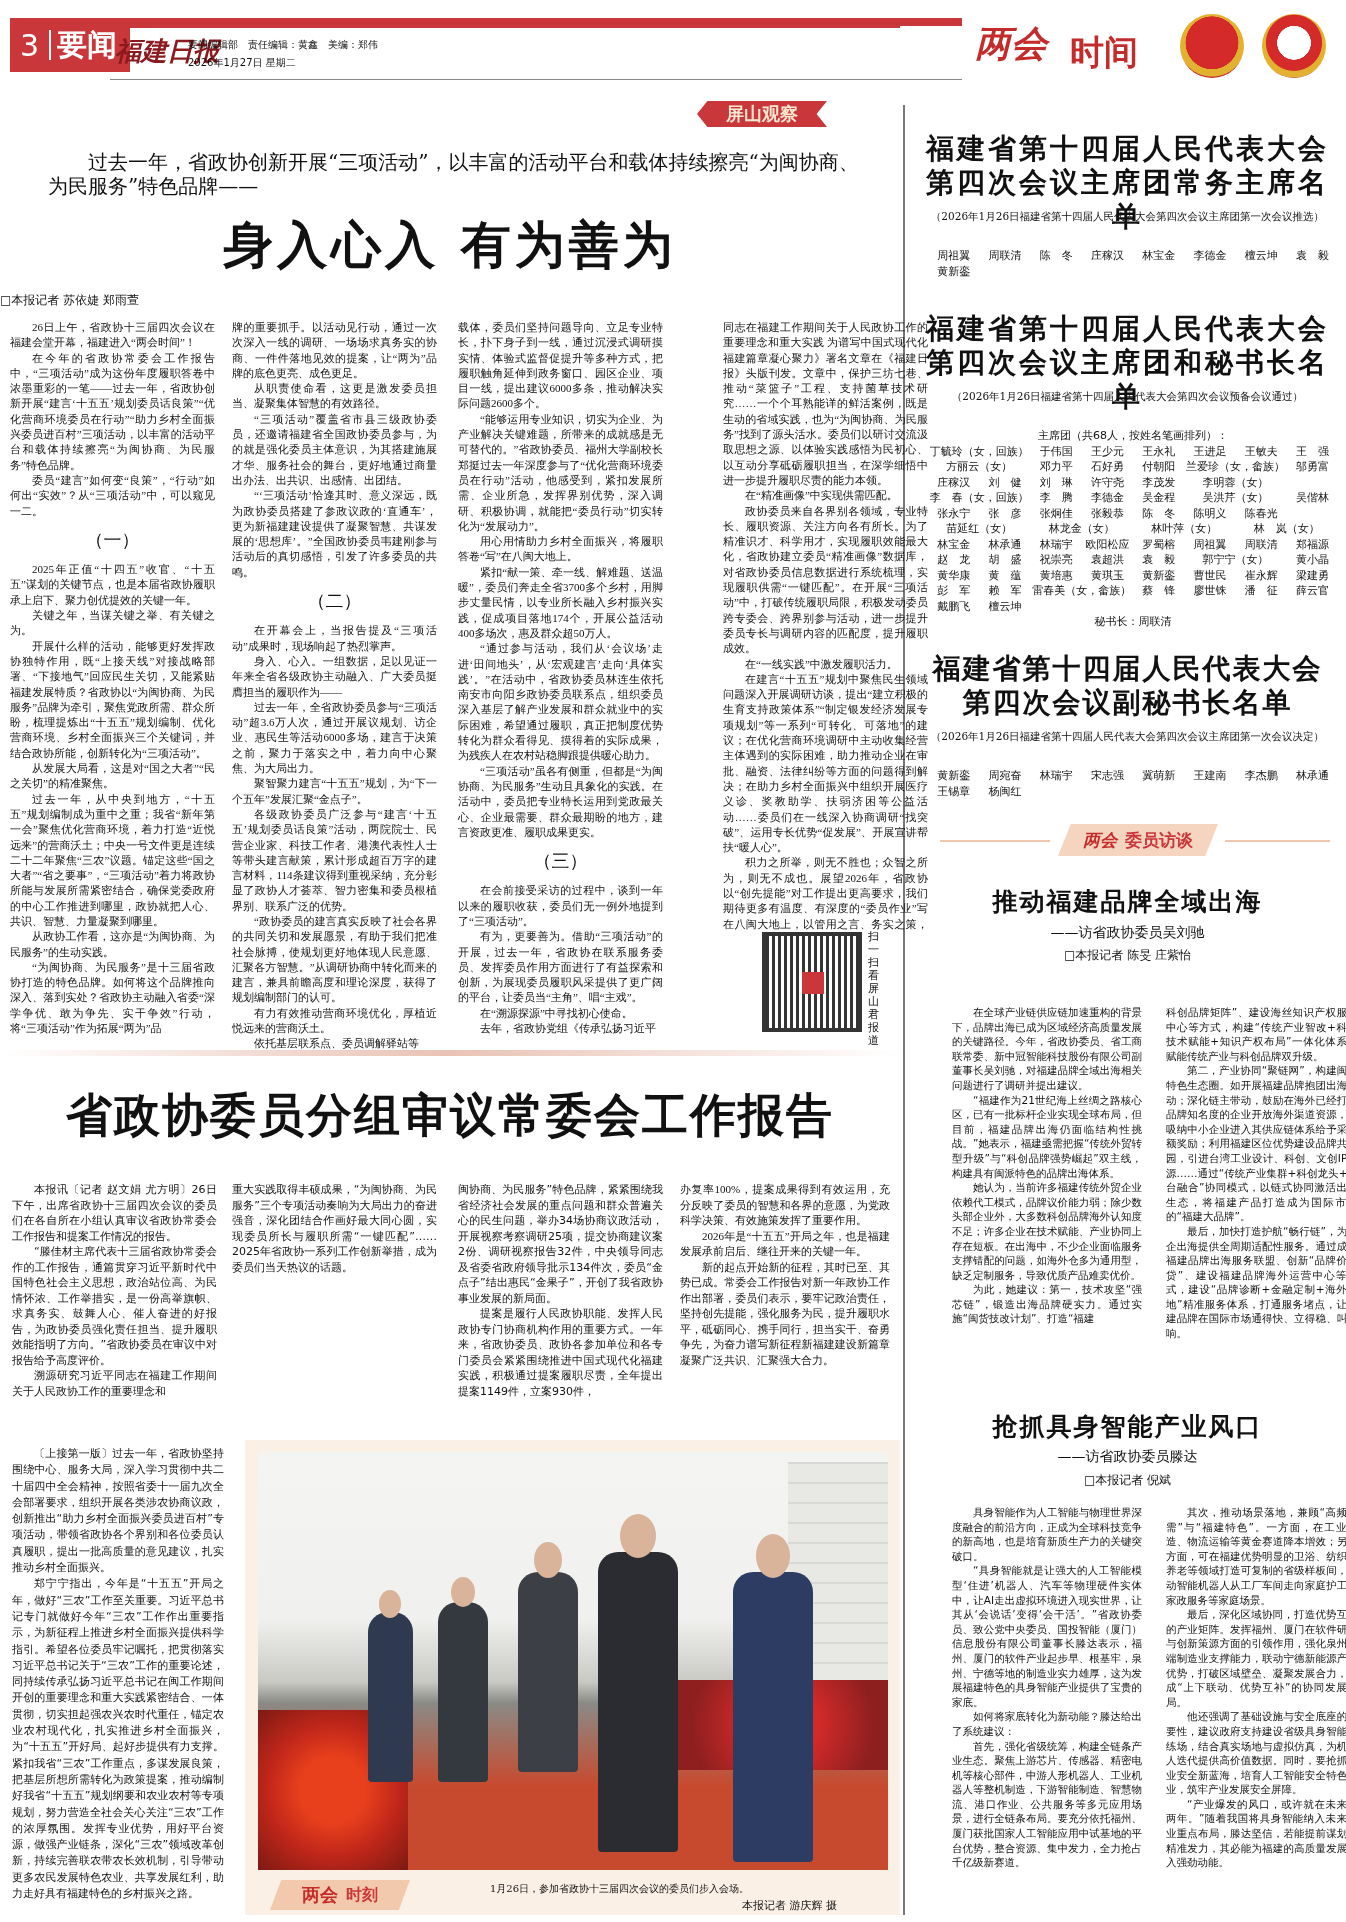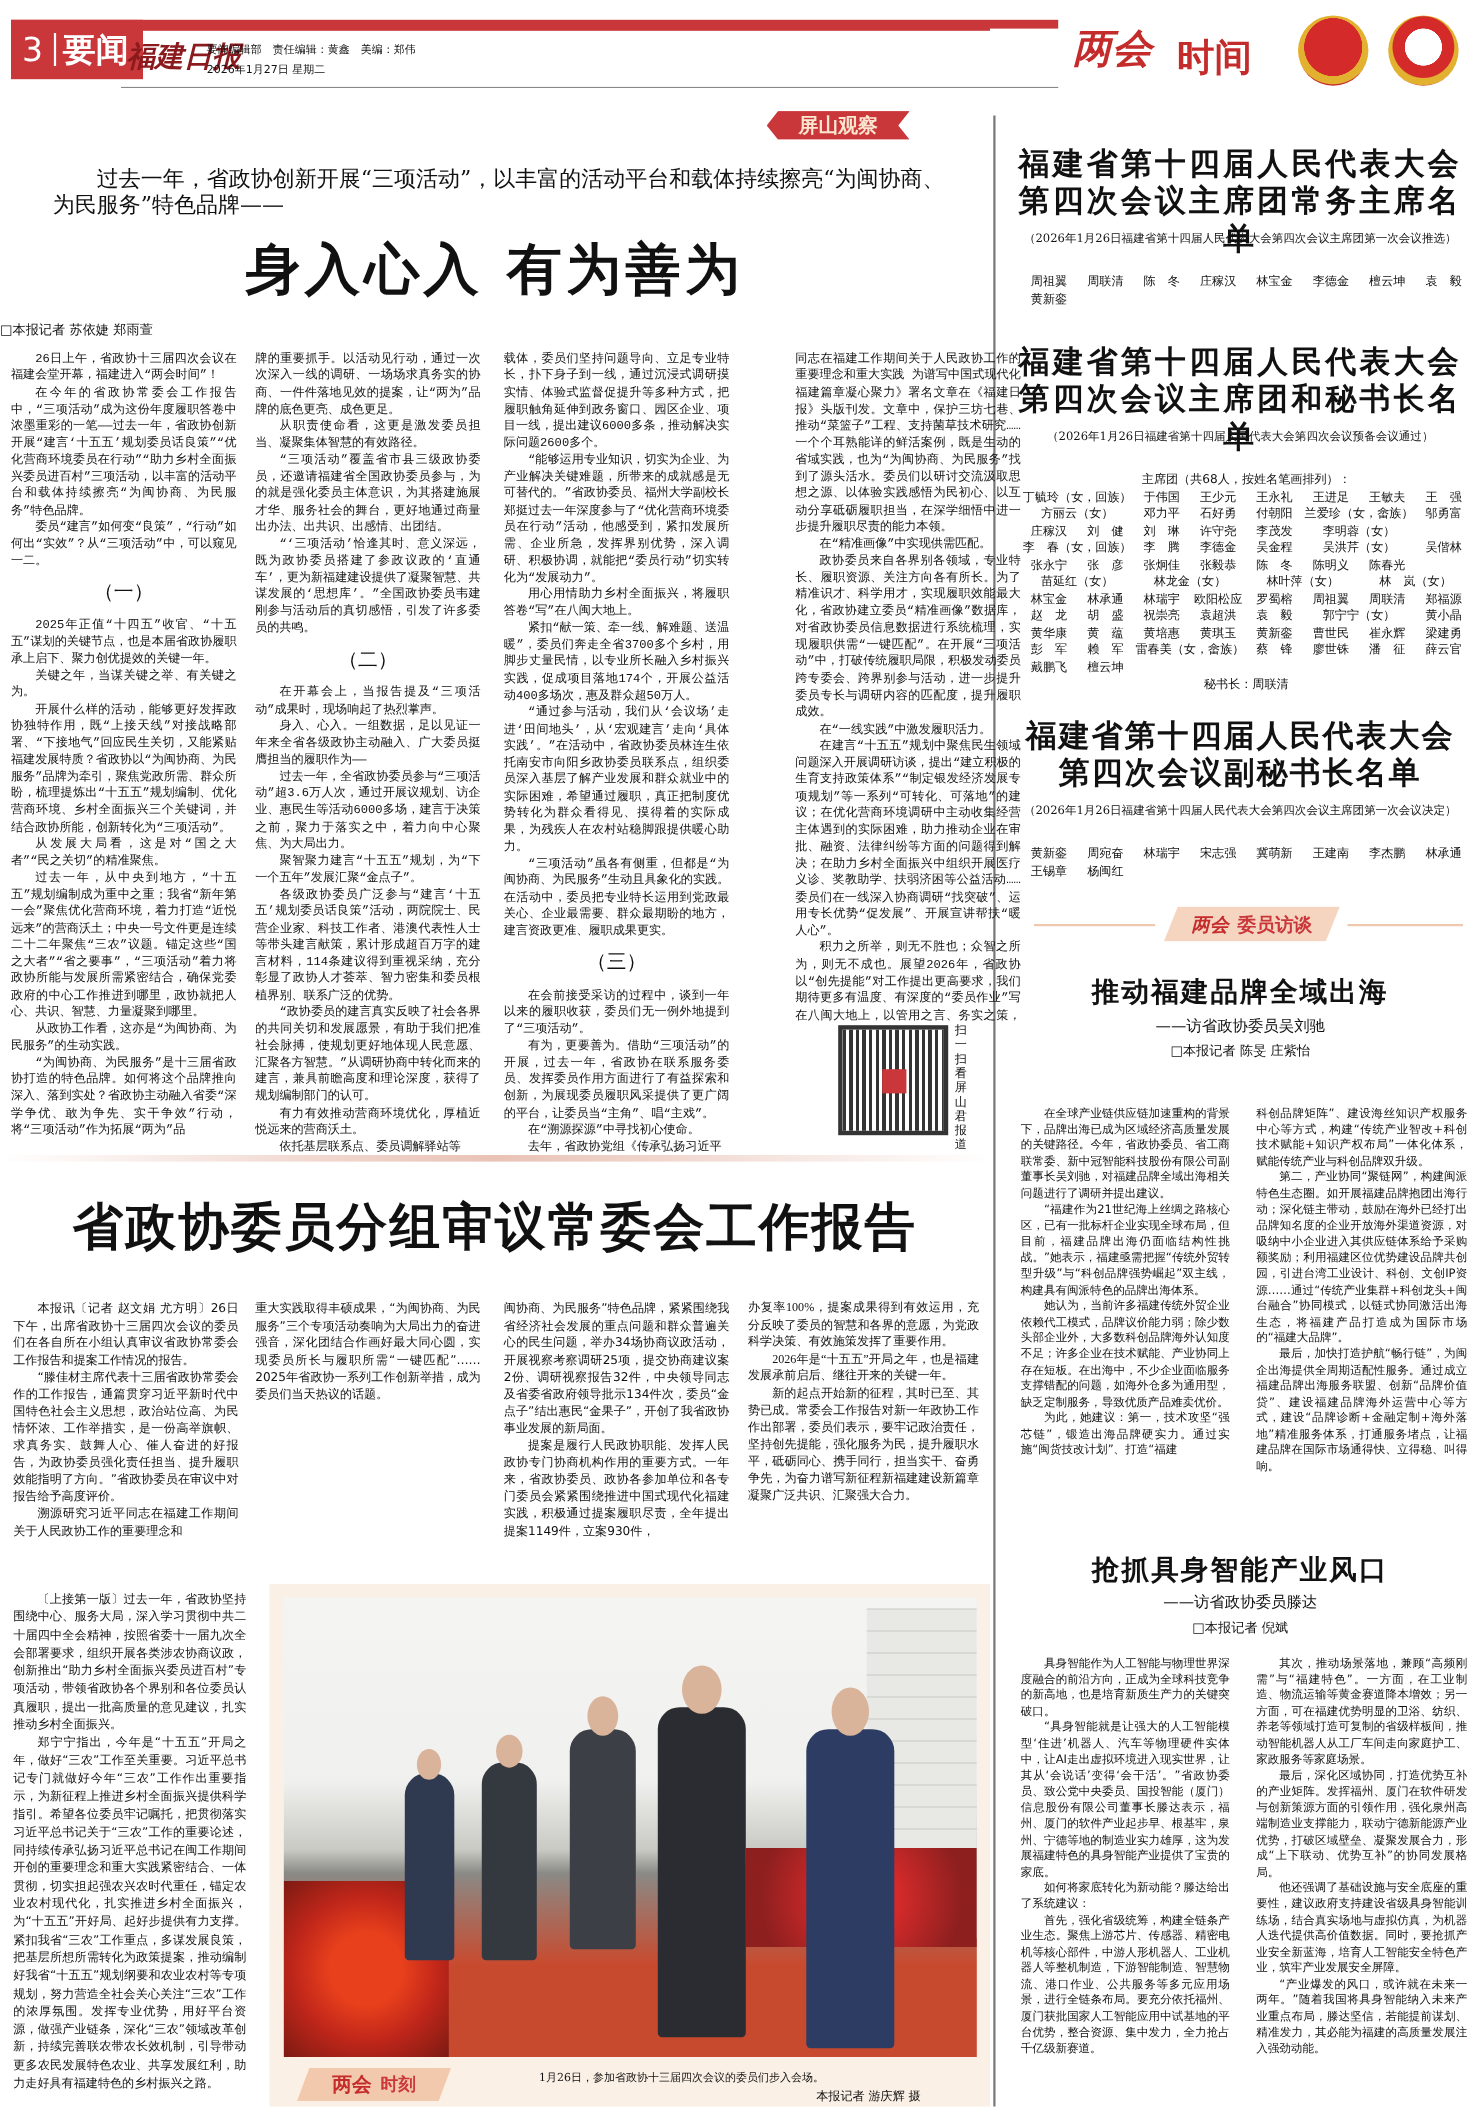--- a/index.html
+++ b/index.html
@@ -20,21 +20,21 @@
   .lh-time { left: 1070px; top: 30px; font-size: 34px; color: #c42b2b; font-weight: bold; }
   .emblem { width: 64px; height: 64px; border-radius: 50%; background: radial-gradient(circle at 50% 45%, #d42a2a 55%, #e3b130 56%, #e3b130 70%, #c42b2b 72%); }
   .emblem.e1 { left: 1180px; top: 14px; }
   .emblem.e2 { left: 1262px; top: 14px; background: radial-gradient(circle at 50% 45%, #fff 35%, #d42a2a 36%, #d42a2a 58%, #e3b130 60%, #e3b130 72%, #c42b2b 74%); }
   .vdivider { left: 903px; top: 105px; width: 2px; height: 1810px; background: #777; }
   
   .tag-pingshan { left: 697px; top: 101px; width: 130px; height: 26px; background: #c9373a; color: #fbe6d0; font-size: 18px; font-weight: bold; display: flex; align-items: center; justify-content: center; clip-path: polygon(8% 0,100% 0,92% 50%,100% 100%,8% 100%,0 50%); }
   .kicker { left: 48px; top: 150px; width: 820px; font-size: 20px; line-height: 24px; font-family: "DejaVu Serif", serif; text-indent: 2em; }
   .main-title { left: 0; top: 212px; width: 900px; text-align: center; font-size: 50px; font-weight: bold; letter-spacing: 4px; }
   .byline { left: 0; top: 292px; width: 900px; text-align: left; font-size: 12px; }
-  .body-col { font-size: 11px; line-height: 15.3px; text-align: justify; font-family: Liberation Mono, monospace; }
+  .body-col { font-size: 11px; line-height: 15.3px; text-align: justify; font-family: Liberation Serif, serif; }
   .body-col p { text-indent: 2em; }
   .sub-num { text-align: center; font-size: 18px; margin: 14px 0; text-indent: 0 !important; }
   .col1 { left: 10px; top: 320px; width: 205px; }
   .col2 { left: 232px; top: 320px; width: 205px; }
   .col3 { left: 458px; top: 320px; width: 205px; }
   .col4 { left: 680px; top: 320px; width: 205px; margin-left: 43px; }
   .qr { left: 762px; top: 932px; width: 100px; height: 100px; background:
       repeating-linear-gradient(90deg,#111 0 3px,#fff 3px 6px),
       #fff; opacity: .85; border: 4px solid #111; }
   .qr-center { left: 802px; top: 972px; width: 22px; height: 22px; background: #c9373a; }
@@ -75,21 +75,21 @@
   .names.n3 { top: 768px; }
   .wide { grid-column: span 2; }
   .interview-band { left: 940px; top: 822px; width: 390px; height: 36px; }
   .interview-band .line { position: absolute; top: 18px; height: 2px; background: #f0c7ad; }
   .interview-band .tag { position: absolute; left: 118px; top: 2px; width: 160px; height: 32px; background: #f6d5c0; clip-path: polygon(8% 0,100% 0,92% 100%,0 100%); display: flex; align-items: center; justify-content: center; font-weight: bold; font-size: 17px; }
   .interview-band .tag .a { color: #c42b2b; font-style: italic; margin-right: 8px; }
   .interview-band .tag .b { color: #c9373a; }
   .int-title { left: 915px; width: 425px; text-align: center; font-family: "DejaVu Serif", serif; font-size: 25px; font-weight: bold; letter-spacing: 2px; }
   .int-sub { left: 915px; width: 425px; text-align: center; font-size: 14px; }
   .int-byline { left: 915px; width: 425px; text-align: center; font-size: 12px; }
-  .i-col { font-size: 10.5px; line-height: 14.6px; text-align: justify; }
+  .i-col { font-size: 10.5px; line-height: 14.6px; text-align: justify; margin-left: 24px; }
   .i-col p { text-indent: 2em; }
 </style>
 </head>
 <body>
 
 <div class="abs top-bar"></div>
 <div class="abs section-tab">
   <span class="num">3</span>
   <span class="bar"></span>
   <span>要闻</span>

